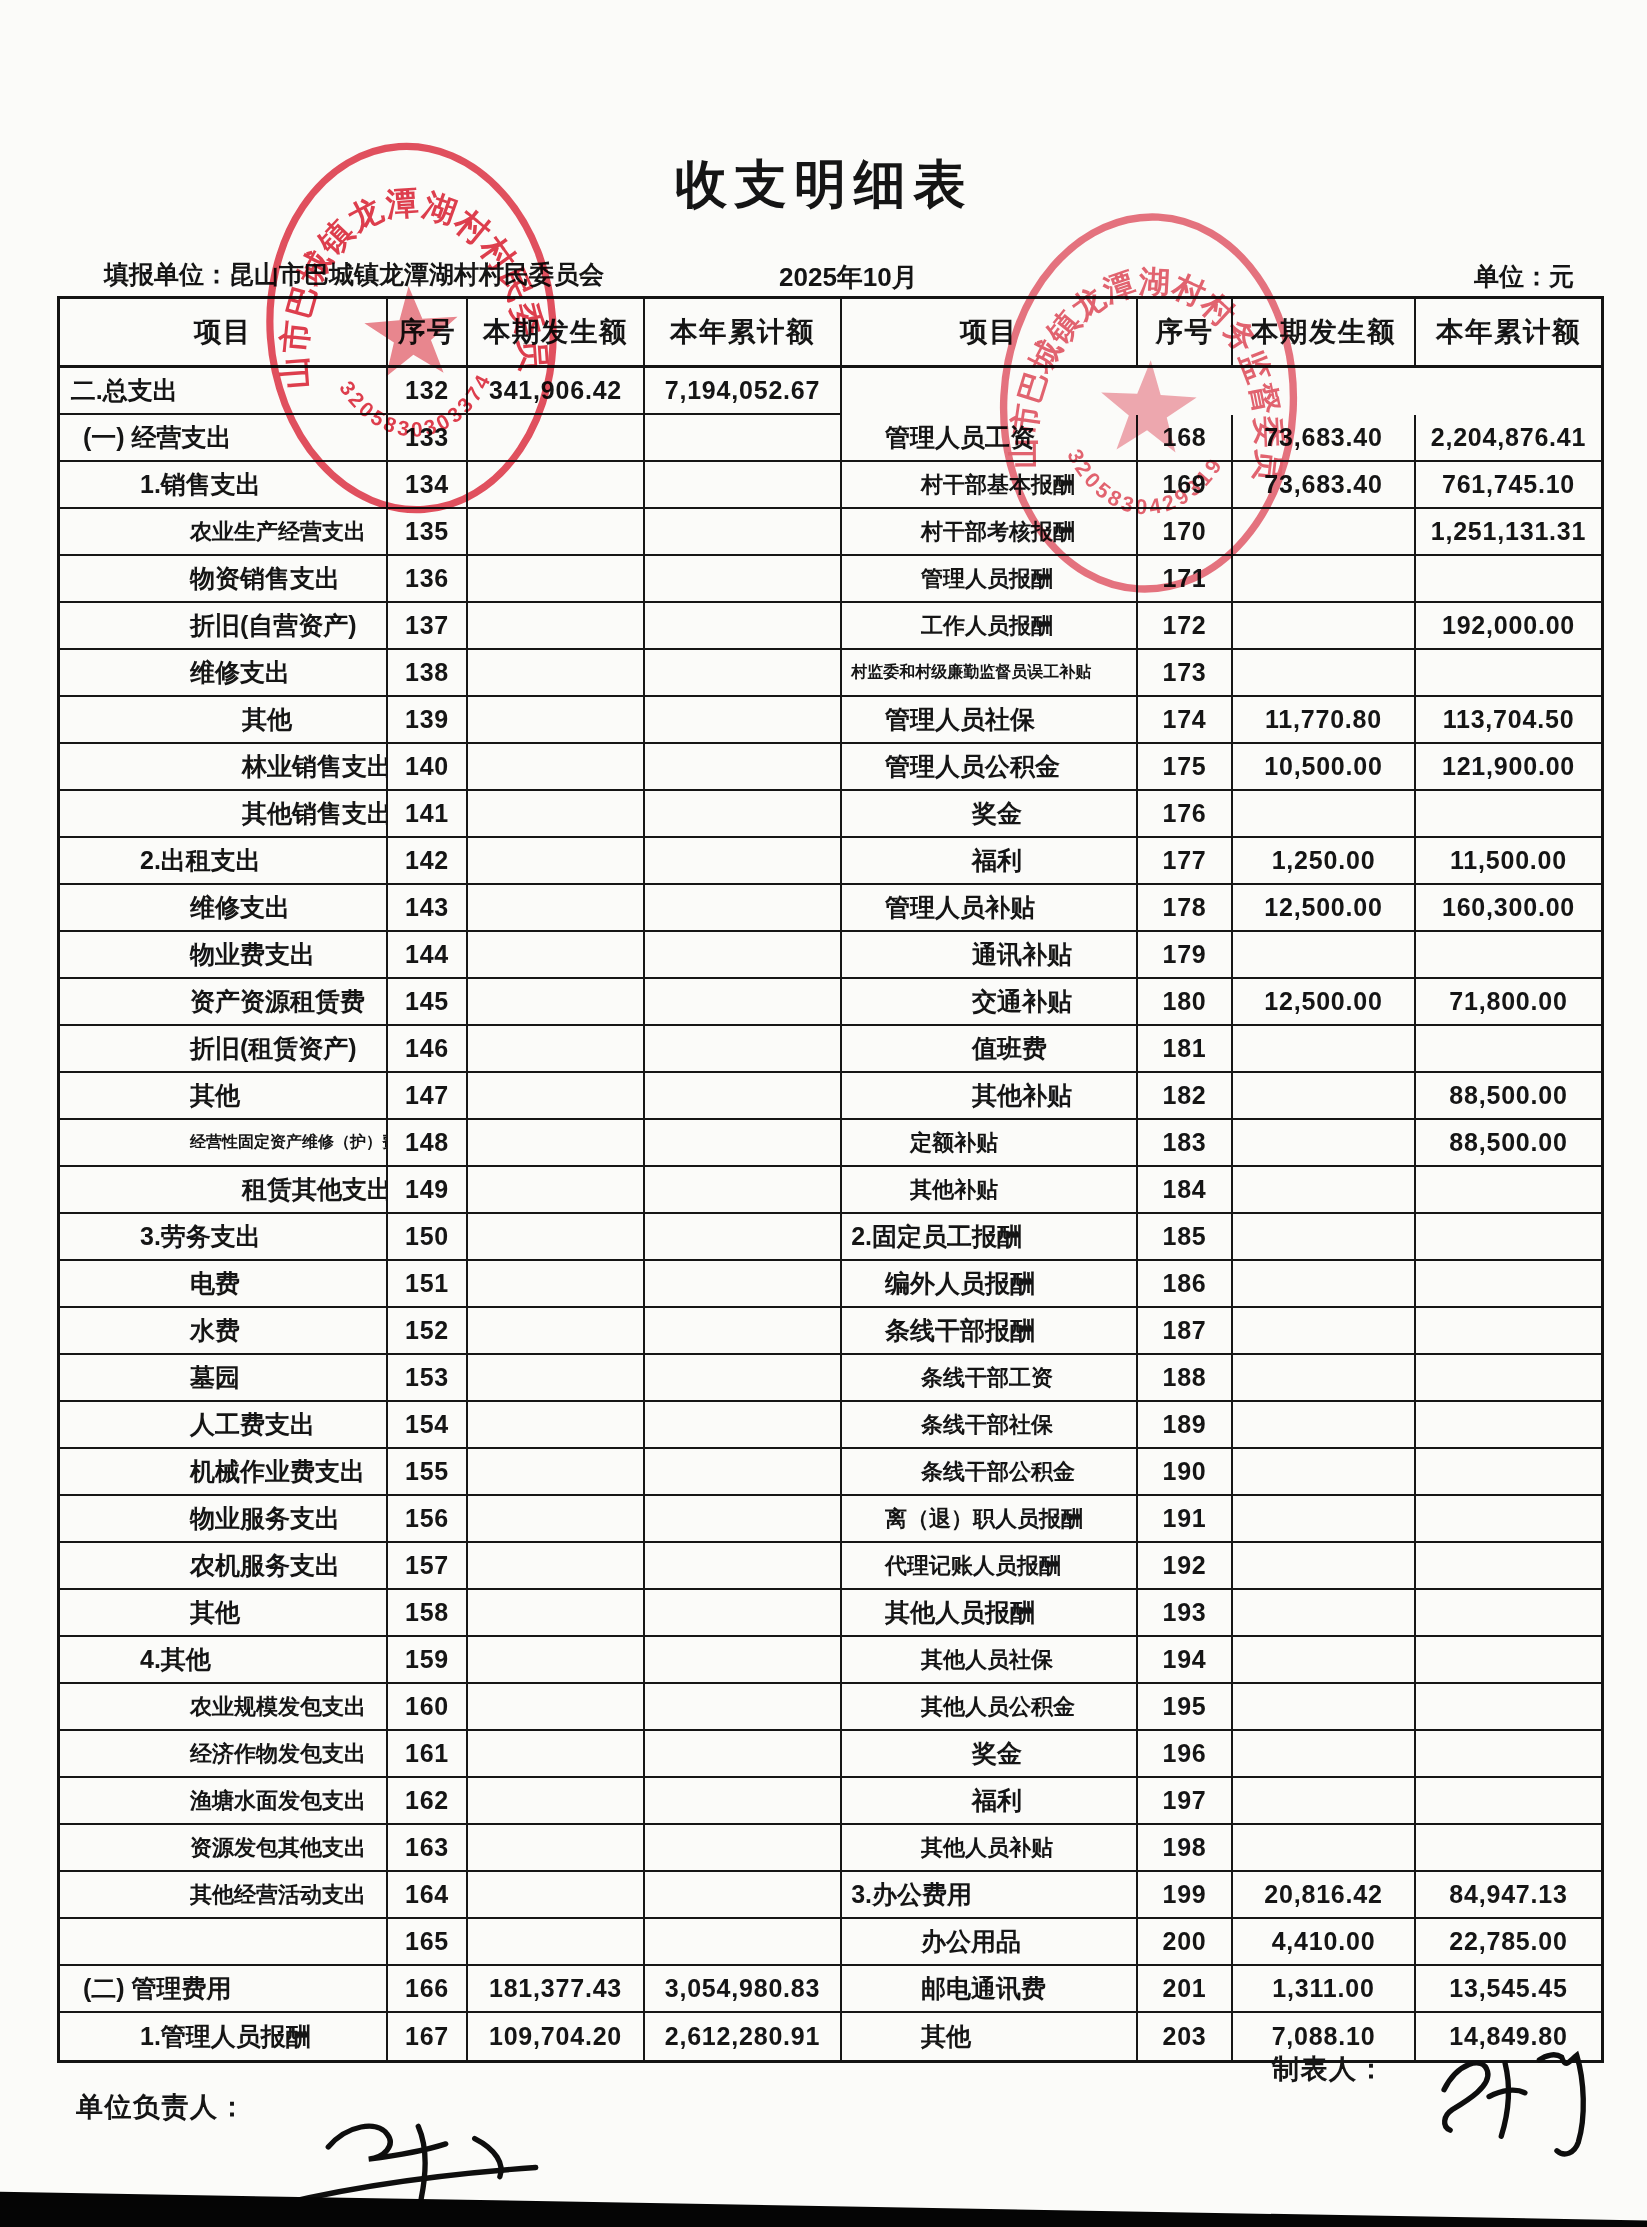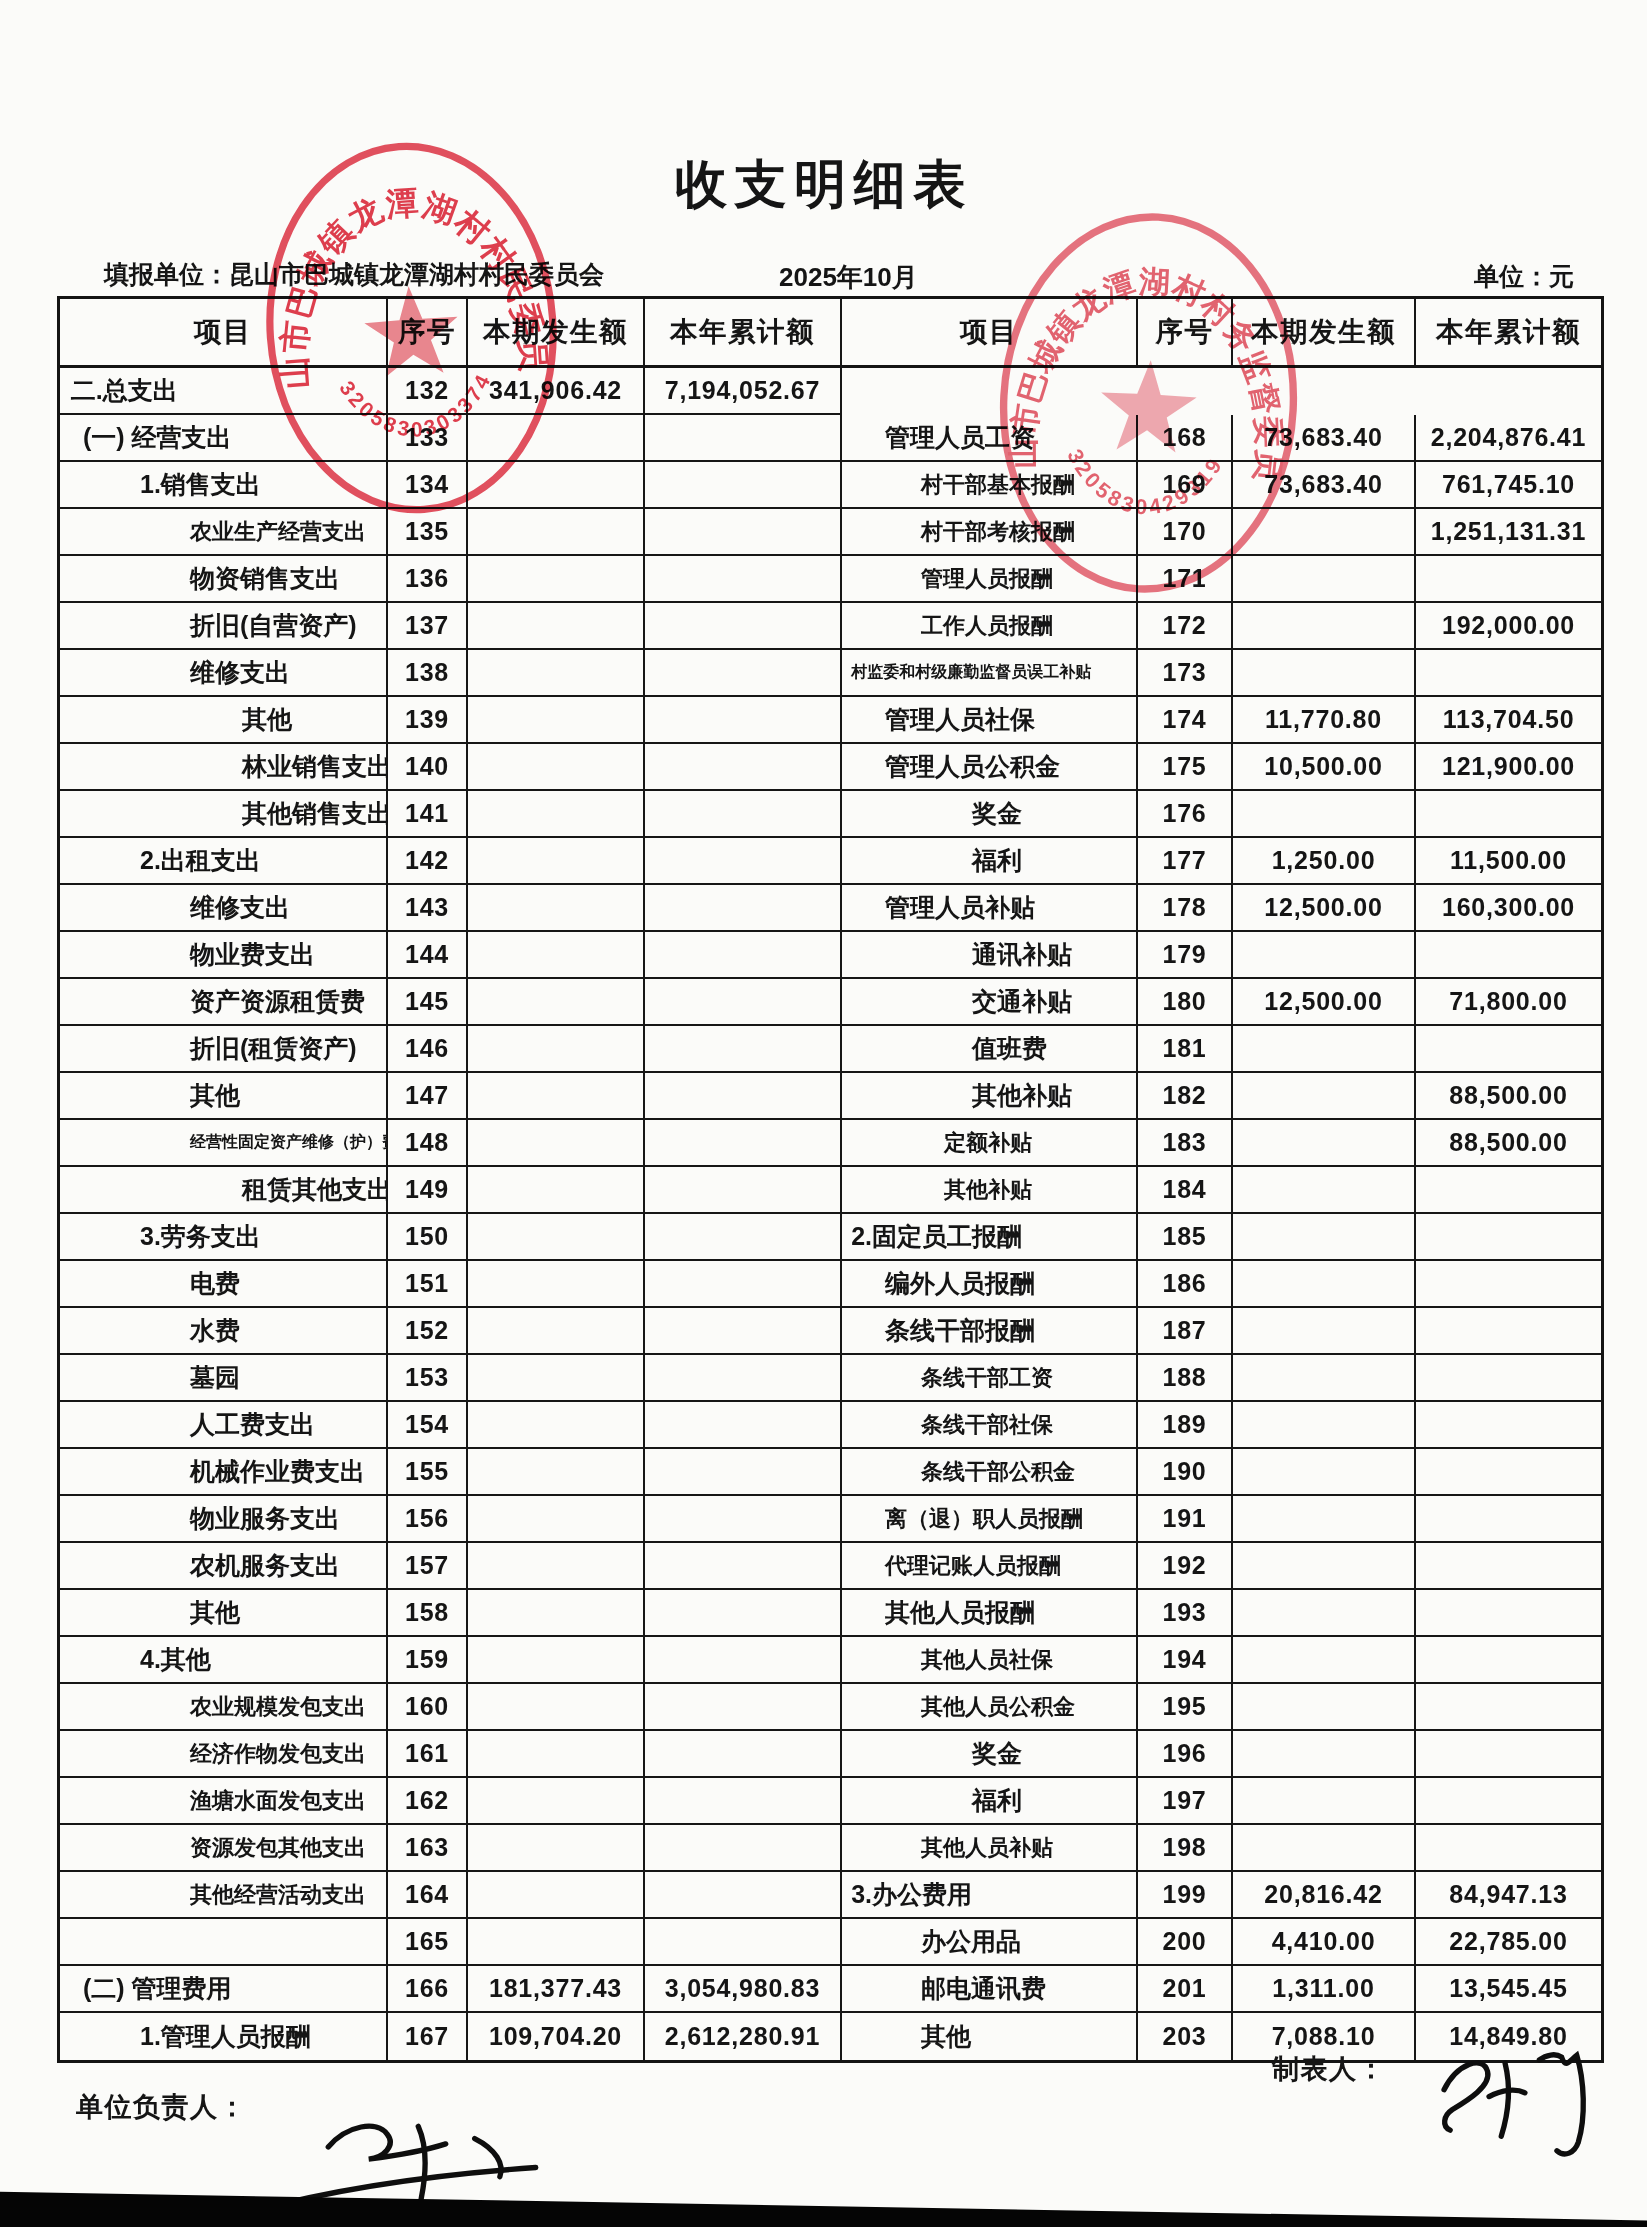--- a/index.html
+++ b/index.html
@@ -52,21 +52,21 @@
   .half-right .c-cum{width:185px;}
   .cell{font-weight:600;}
   .cell.c-item{justify-content:flex-start;}
   .cell.c-seq,.cell.c-cur,.cell.c-cum{justify-content:center;font-size:25px;letter-spacing:0.8px;}
   
   .half-left  .lvl0{padding-left:10.7px;} .half-left  .lvl1{padding-left:23px;}
   .half-left  .lvl2{padding-left:80px;}.half-left  .lvl3{padding-left:130px;}
   .half-left  .lvl4{padding-left:182px;}
   .half-right .lvl0{padding-left:9.2px;} .half-right .lvl1{padding-left:43px;}
   .half-right .lvl2{padding-left:79px;}.half-right .lvl3{padding-left:130px;}
-  .half-right .lvl4{padding-left:102px;}
+  .half-right .lvl4{padding-left:68px;}
   
   .sz-n{font-size:25px;} .sz-s{font-size:22px;} .sz-xs{font-size:16px;}
 
   
   .stamp{position:absolute;mix-blend-mode:multiply;pointer-events:none;}
   .stamp-left{left:250px;top:126px;width:323px;height:404px;opacity:.88;transform:rotate(-4deg);}
   .stamp-right{left:986px;top:195px;width:325px;height:416px;opacity:.82;transform:rotate(3deg);}
 
   
   .footer-label{position:absolute;font-size:27px;font-weight:700;letter-spacing:1.5px;}

